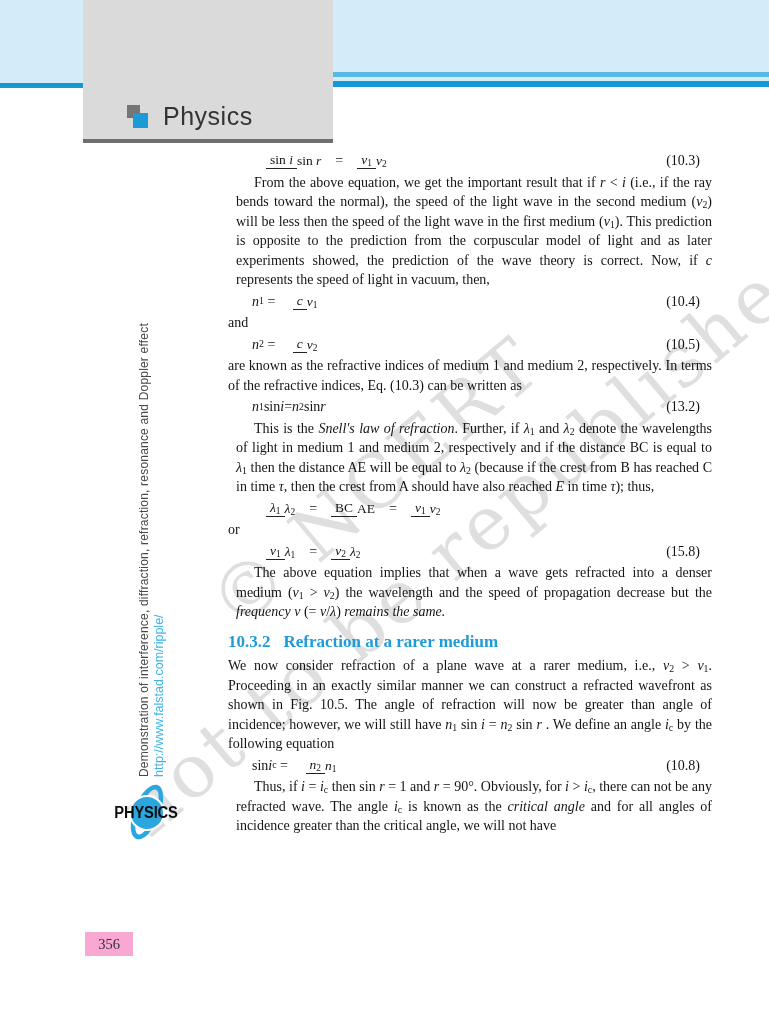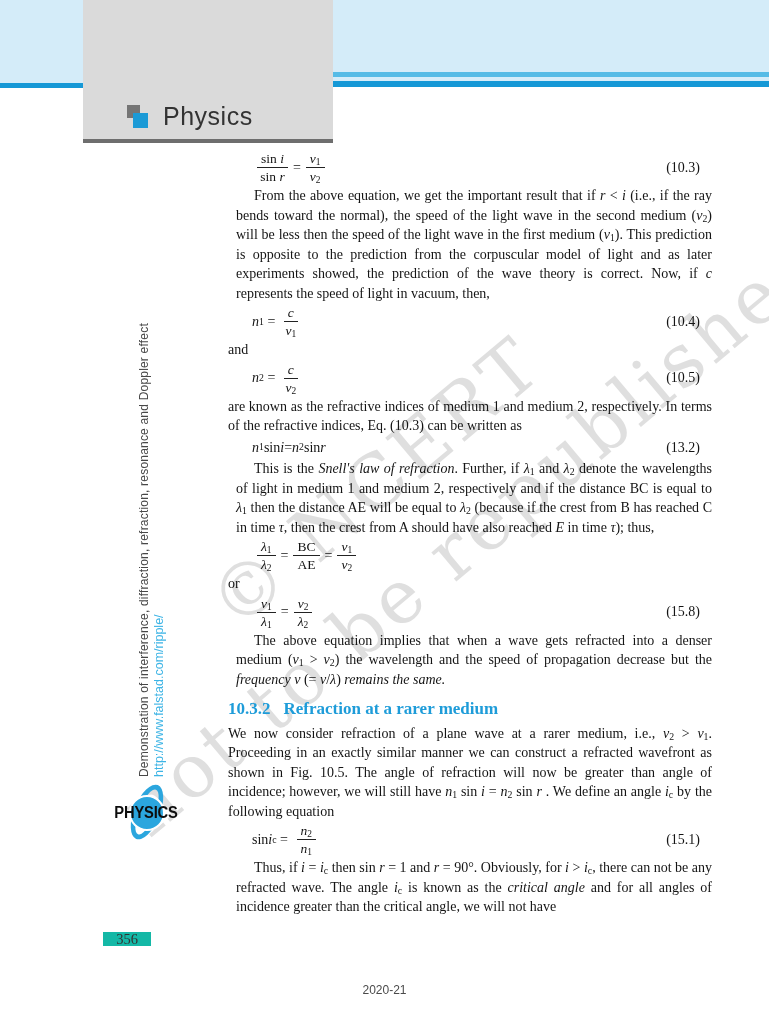--- a/index.html
+++ b/index.html
@@ -44,38 +44,38 @@
   
   .logo { position:absolute; left:108px; top:783px; width:76px; height:60px; z-index:3; }
   .logo-ring { position:absolute; left:26px; top:0; width:26px; height:58px;
     border:5px solid #2ba6de; border-radius:50%; transform:rotate(22deg); box-sizing:border-box; }
   .logo-orb { position:absolute; left:21px; top:12px; width:36px; height:36px;
     background:#2ba6de; border:2px solid #ffffff; border-radius:50%; box-sizing:border-box; }
   .logo-text { position:absolute; left:-16px; right:-16px; top:21px; text-align:center;
     font-family:"Liberation Sans",sans-serif; font-weight:900; font-size:16px;
     letter-spacing:-0.2px; color:#0d0d0d; transform:scaleX(0.92); }
   
-  .page-number { position:absolute; left:103px; top:932px; width:48px; height:14px; z-index:3;
-    background:#14b8a6; display:flex; align-items:center; justify-content:center;
+  .page-number { position:absolute; left:85px; top:932px; width:48px; height:24px; z-index:3;
+    background:#f9a8d4; display:flex; align-items:center; justify-content:center;
     font-size:14.5px; color:#333333; }
   .footer-year { position:absolute; left:0; right:0; top:983px; text-align:center;
     font-family:"Liberation Sans",sans-serif; font-size:12px; color:#4a4a4a; z-index:3; }
   
   .main { position:absolute; left:228px; top:149px; width:484px; z-index:2;
     font-size:14px; line-height:19.5px; text-align:justify; }
   .main p { margin:0; }
   .main p.indent { text-indent:18px;margin-left:8px; }
   .section-heading { margin:10px 0 5px 0; font-size:17px; font-weight:bold; color:#1e9cd9;
     text-align:left; }
   .section-heading .h-num { margin-right:13px; }
   .eq-row { display:flex; align-items:center; margin:2px 0; padding-left:24px; padding-right:12px; }
   .eq-body { display:inline-flex; align-items:center; font-size:14px; }
   .eq-label { margin-left:auto; font-size:14px; }
-  .frac { display:inline-flex; flex-direction:column; text-align:center;
-    font-size:13.5px; margin:0 5px; vertical-align:middle; }
+  .frac { display:inline-flex; flex-direction:row; text-align:center;
+    font-size:13.5px; margin:0 14px; vertical-align:middle; }
   .frac .top { line-height:15px; padding:0 4px 1px 4px; border-bottom:1.2px solid #222222; }
   .frac .bot { line-height:15px; padding-top:1px; }
   sub { font-size:0.7em; line-height:0; vertical-align:-0.25em; }
   i { font-style:italic; }
 </style>
 </head>
 <body>
 
 <div class="page">
 
@@ -103,21 +103,20 @@
   <div class="sidebar-caption">Demonstration of interference,  diffraction,  refraction,  resonance and Doppler effect</div>
   <a class="sidebar-url">http://www.falstad.com/ripple/</a>
 
   <div class="logo">
     <span class="logo-ring"></span>
     <span class="logo-orb"></span>
     <span class="logo-text">PHYSICS</span>
   </div>
 
   <div class="page-number">356</div>
-  <div class="footer-year">2020-21</div>
 
   <div class="main">
 
 
     <div class="eq-row">
       <span class="eq-body"><span class="frac">
             <span class="top">sin <i>i</i></span>
             <span class="bot">sin <i>r</i></span>
           </span> = <span class="frac">
             <span class="top"><i>v</i><sub>1</sub></span>
@@ -188,19 +187,19 @@
       <span class="h-num">10.3.2</span><span class="h-title">Refraction at a rarer medium</span>
     </h2>
 
     <p class="noindent">We now consider refraction of a plane wave at a rarer medium, i.e., <i>v</i><sub>2</sub> &gt; <i>v</i><sub>1</sub>. Proceeding in an exactly similar manner we can construct a refracted wavefront as shown in Fig. 10.5. The angle of refraction will now be greater than angle of incidence; however, we will still have <i>n</i><sub>1</sub> sin <i>i</i> = <i>n</i><sub>2</sub> sin <i>r</i> . We define an angle <i>i</i><sub>c</sub> by the following equation</p>
 
     <div class="eq-row">
       <span class="eq-body">sin <i>i</i><sub>c</sub> &nbsp;=&nbsp; <span class="frac">
             <span class="top"><i>n</i><sub>2</sub></span>
             <span class="bot"><i>n</i><sub>1</sub></span>
           </span></span>
-      <span class="eq-label">(15.1)</span>
+      <span class="eq-label">(10.8)</span>
     </div>
 
     <p class="indent">Thus, if <i>i</i> = <i>i</i><sub>c</sub> then sin <i>r</i> = 1 and <i>r</i> = 90°. Obviously, for <i>i</i> &gt; <i>i</i><sub>c</sub>, there can not be any refracted wave. The angle <i>i</i><sub>c</sub> is known as the <i>critical angle</i> and for all angles of incidence greater than the critical angle, we will not have</p>
 
   </div>
 </div>
 
 </body></html>

